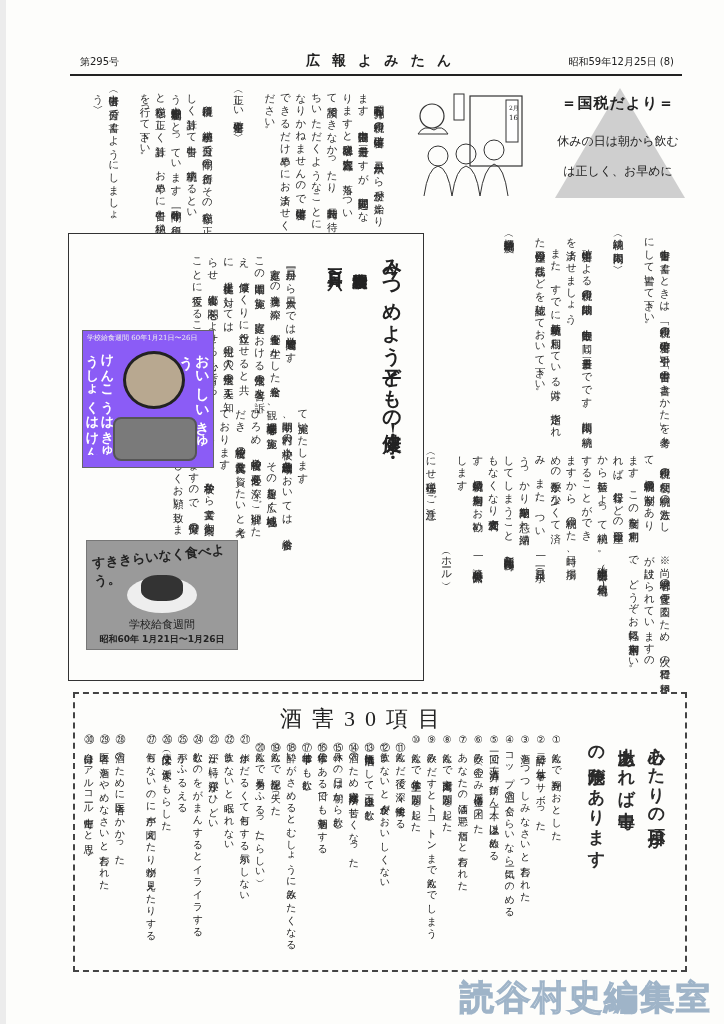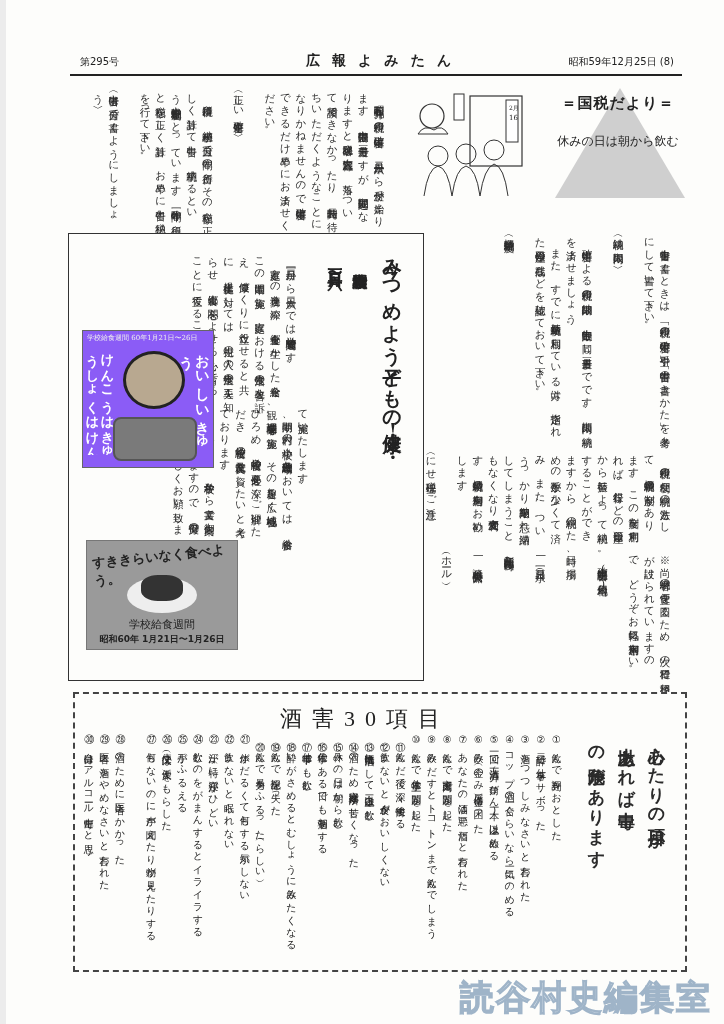--- a/index.html
+++ b/index.html
@@ -49,20 +49,21 @@
   <path d="M14,110 q4,-28 14,-30 q10,2 14,30" fill="none" stroke="#333"></path>
   <circle cx="56" cy="68" r="10" fill="none" stroke="#333"></circle>
   <path d="M42,110 q4,-28 14,-30 q10,2 14,30" fill="none" stroke="#333"></path>
   <circle cx="84" cy="64" r="10" fill="none" stroke="#333"></circle>
   <path d="M70,110 q4,-28 14,-32 q10,2 14,32" fill="none" stroke="#333"></path>
 </svg>
 <div class="abs tri"></div>
 <div class="abs kokuzei-title">＝国税だより＝</div>
 <div class="abs kokuzei-sub">
   <div>休みの日は朝から飲む</div>
+  <div>は正しく、お早めに</div>
 </div>
 
 <div class="abs vt" style="right:322px;top:86px;height:140px;width:330px;">
   <p>　昭和五九年分の所得税の確定申告は、二月十六日から受付が始まります。申告期限は三月十五日ですが、期限間近になりますと税務署は大変混雑し、落ちついて相談できなかったり、長時間お待ちいただくようなことになりかねませんので確定申告はできるだけ早めにお済ませください。</p>
   <p>〈正しい確定申告を〉</p>
   <p>　所得税は、納税者が自分で一年間の所得とその税額を正しく計算して申告し、納税するという申告納税制度をとっています。昨年一年間の所得と税額を正しく計算し、お早めに申告と納税を行って下さい。</p>
   <p>〈申告者は自分で書くようにしましょう〉</p>
 </div>
 
 <div class="abs vt" style="right:36px;top:230px;height:208px;width:262px;">

